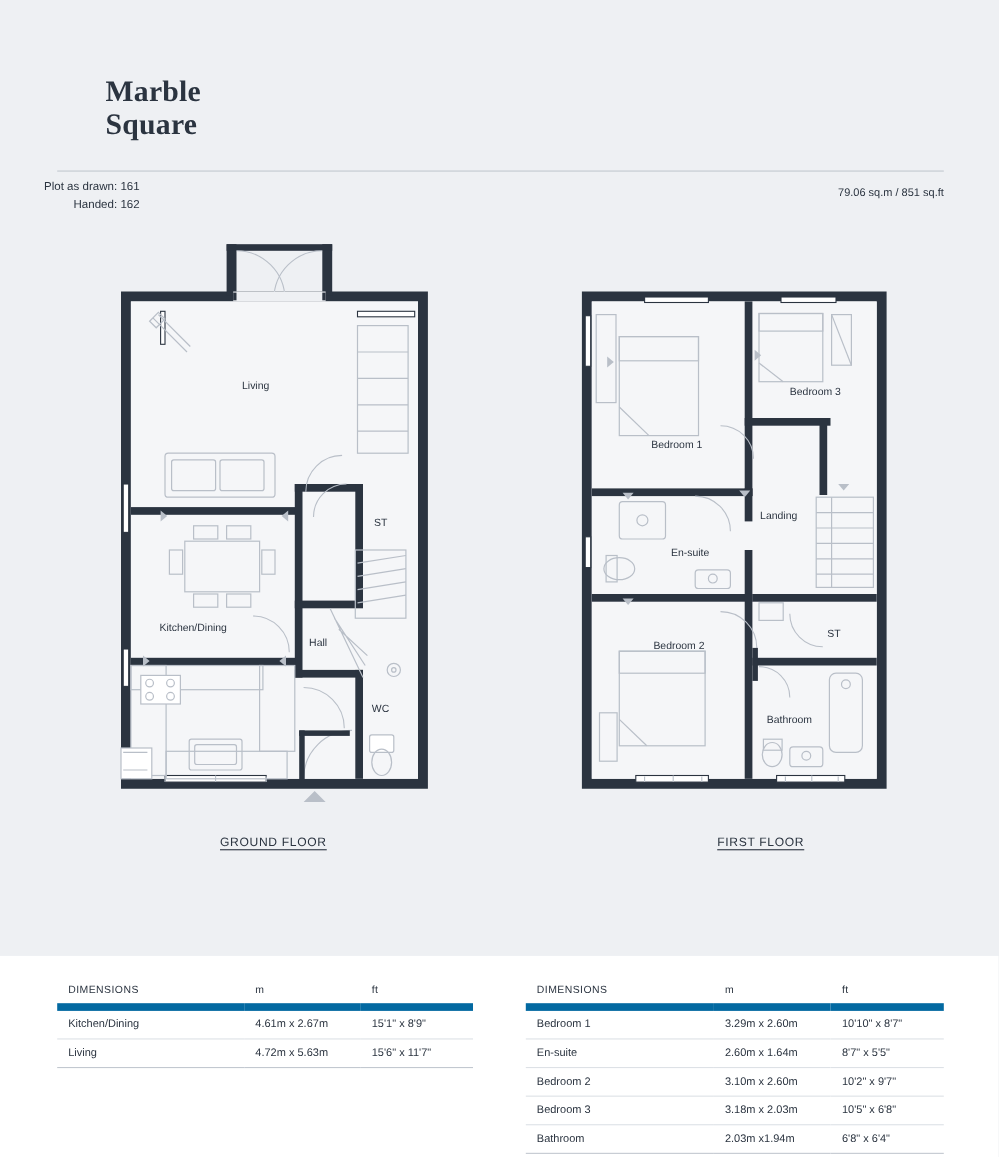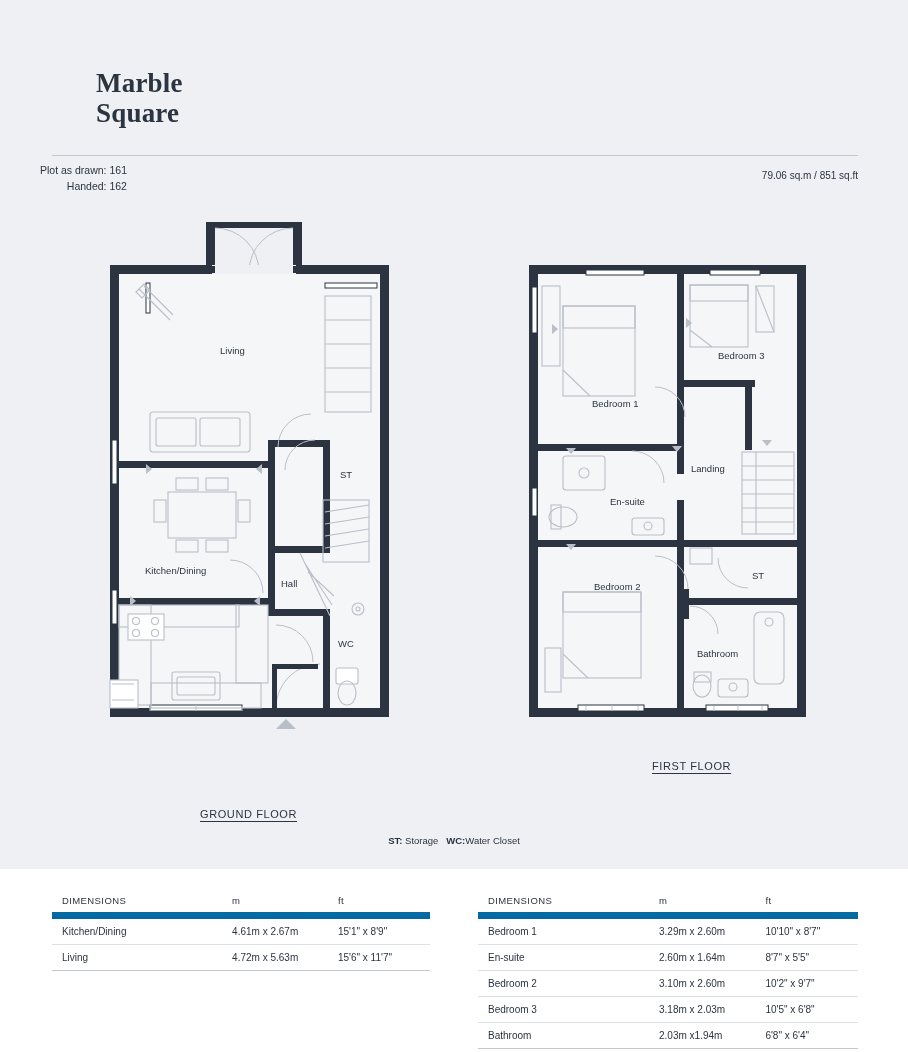--- a/index.html
+++ b/index.html
@@ -78,21 +78,21 @@
   
   .plan-wrap { position: absolute; left: 0; top: 0; width: 908px; height: 869px; }
   .floor-label {
     position: absolute;
     font-size: 11px;
     letter-spacing: .6px;
     color: #2b3440;
     text-decoration: underline;
     text-underline-offset: 3px;
   }
-  #gf-label { left: 200px; top: 760px; margin-top: 48px; }
+  #gf-label { left: 200px; top: 760px; }
   #ff-label { left: 652px; top: 760px; }
 
   .legend {
     position: absolute;
     left: 0; top: 835px;
     width: 908px;
     text-align: center;
     font-size: 9.5px;
     color: #2b3440;
   }
@@ -387,26 +387,20 @@
         <text class="rlabel" x="610" y="505">En-suite</text>
         <text class="rlabel" x="691" y="472">Landing</text>
         <text class="rlabel" x="697" y="657">Bathroom</text>
         <text class="rlabel" x="752" y="579">ST</text>
       </g>
     </svg>
 
     <div class="floor-label" id="gf-label">GROUND FLOOR</div>
     <div class="floor-label" id="ff-label">FIRST FLOOR</div>
 
-    <div class="legend">
-      <b>ST:</b>
-      <span>Storage</span>
-      &nbsp;
-      <b>WC:</b><span>Water Closet</span>
-    </div>
   </div>
 
   <div class="dim-table" id="dim-left">
     <table>
       <thead>
         <tr>
           <th class="col-name">DIMENSIONS</th>
           <th class="col-m">m</th>
           <th class="col-ft">ft</th>
         </tr>

